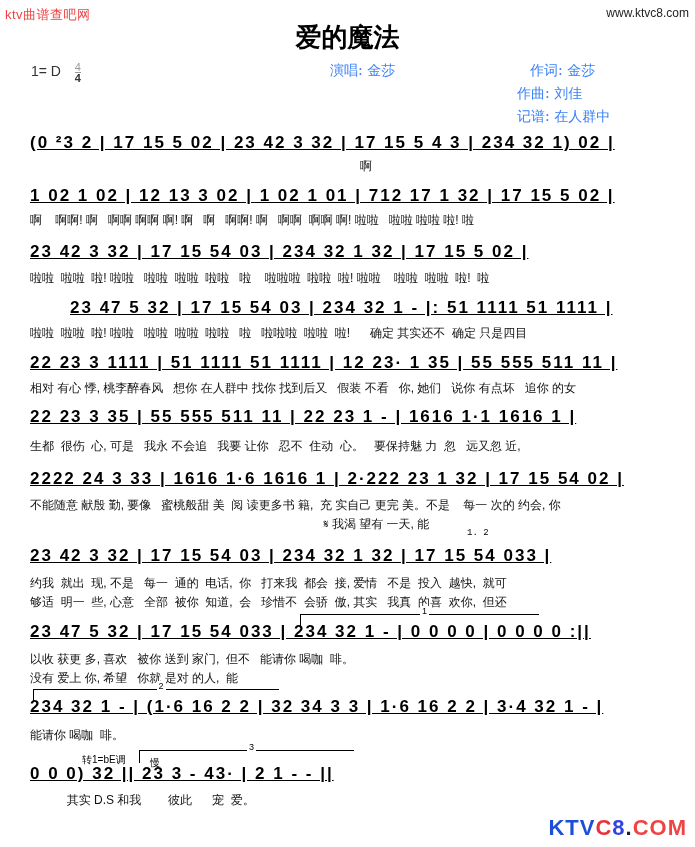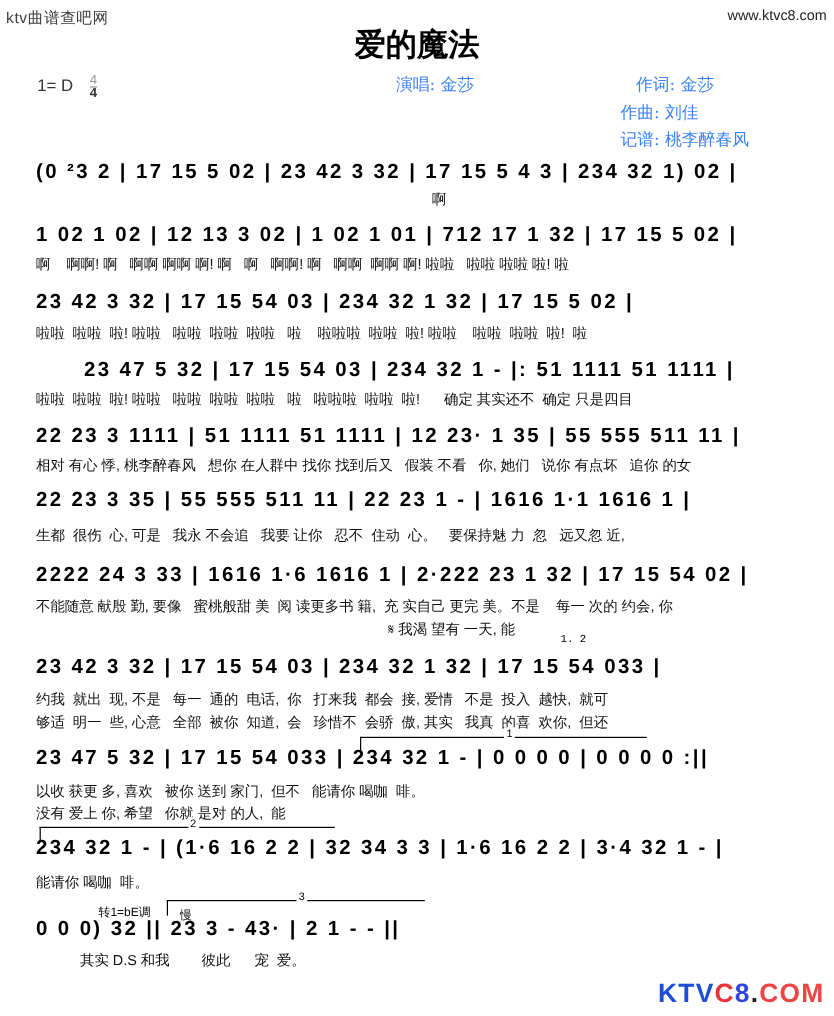--- a/index.html
+++ b/index.html
@@ -1,25 +1,25 @@
 <!DOCTYPE html>
 <html><head>
 <meta charset="utf-8">
 <style>
   html, body { margin:0; padding:0; background:#fff; }
   body { width:695px; height:847px; position:relative; overflow:hidden; font-family:"Liberation Sans", sans-serif; color:#000; }
   .abs { position:absolute; }
-  .site-tl { left:5px; top:6px; font-size:13px; color:#404040; letter-spacing:0.5px; }
+  .site-tl { left:5px; top:6px; font-size:13px; color:#ef4444; letter-spacing:0.5px; }
   .site-tr { right:6px; top:6px; font-size:12px; color:#222; }
   .title { left:0; right:0; top:20px; text-align:center; font-family:"DejaVu Serif", serif; font-size:26px; font-weight:bold; }
   .key { left:31px; top:62px; font-size:14px; color:#333; }
   .timesig { display:inline-block; vertical-align:middle; text-align:center; font-size:11px; line-height:10px; margin-left:10px; font-weight:bold; }
   .timesig .n { color:#999; font-weight:normal; display:block; border-bottom:1px solid #999; }
   .meta { font-family:"DejaVu Serif", serif; font-size:14px; color:#3b82f6; }
-  .row { position:absolute; left:30px; right:30px; height:22px; font-weight:bold; font-size:17px; white-space:pre; letter-spacing:2px; }
+  .row { position:absolute; left:30px; right:30px; height:22px; font-weight:bold; font-size:17px; white-space:pre; letter-spacing:2px;text-decoration:underline; }
   .lyr { position:absolute; left:30px; font-size:12px; white-space:pre; color:#111; }
   .logo { right:8px; bottom:6px; font-size:22px; font-weight:bold; letter-spacing:1px; }
   .bracket { position:absolute; border-top:1px solid #000; border-left:1px solid #000; height:12px; font-size:9px; }
   .bracket span { position:absolute; top:-9px; left:50%; background:#fff; padding:0 2px; }
 </style>
 </head>
 <body>
 
 <div class="abs site-tl">ktv曲谱查吧网</div>
 <div class="abs site-tr">www.ktvc8.com</div>
@@ -29,21 +29,21 @@
   <span>1= D</span>
   <span class="timesig">
     <span class="n">4</span>
     <span>4</span>
   </span>
 </div>
 
 <div class="abs meta" style="left:330px;top:62px;">演唱: 金莎</div>
 <div class="abs meta" style="left:530px;top:62px;">作词: 金莎</div>
 <div class="abs meta" style="left:517px;top:85px;">作曲: 刘佳</div>
-<div class="abs meta" style="left:517px;top:108px;">记谱: 桃李醉春风</div>
+<div class="abs meta" style="left:517px;top:108px;">记谱: 在人群中</div>
 
 <div class="row" style="top:133px;">(0 ²3 2 | 17 15 5 02 | 23 42 3 32 | 17 15 5 4 3 | 234 32 1) 02 |</div>
 <div class="lyr" style="top:158px;">                                                                                                   啊</div>
 
 <div class="row" style="top:186px;">1 02 1 02 | 12 13 3 02 | 1 02 1 01 | 712 17 1 32 | 17 15 5 02 |</div>
 <div class="lyr" style="top:212px;">啊    啊啊! 啊   啊啊 啊啊 啊! 啊   啊   啊啊! 啊   啊啊  啊啊 啊! 啦啦   啦啦 啦啦 啦! 啦</div>
 
 <div class="row" style="top:242px;">23 42 3 32 | 17 15 54 03 | 234 32 1 32 | 17 15 5 02 |</div>
 <div class="lyr" style="top:270px;">啦啦  啦啦  啦! 啦啦   啦啦  啦啦  啦啦   啦    啦啦啦  啦啦  啦! 啦啦    啦啦  啦啦  啦!  啦</div>
 

